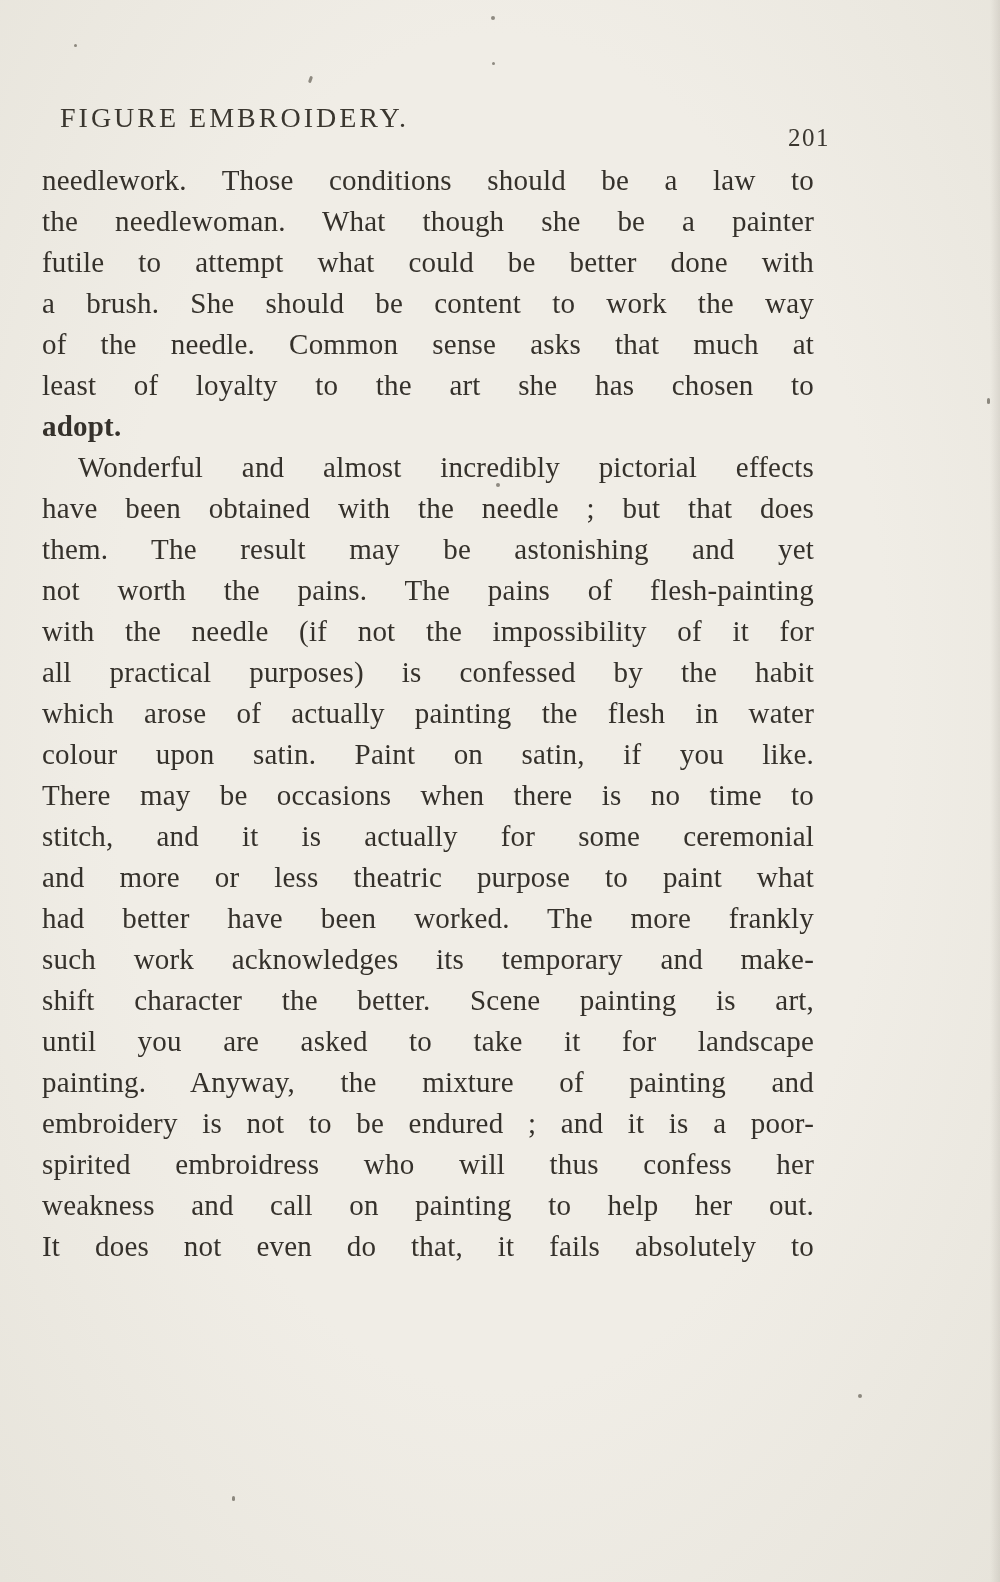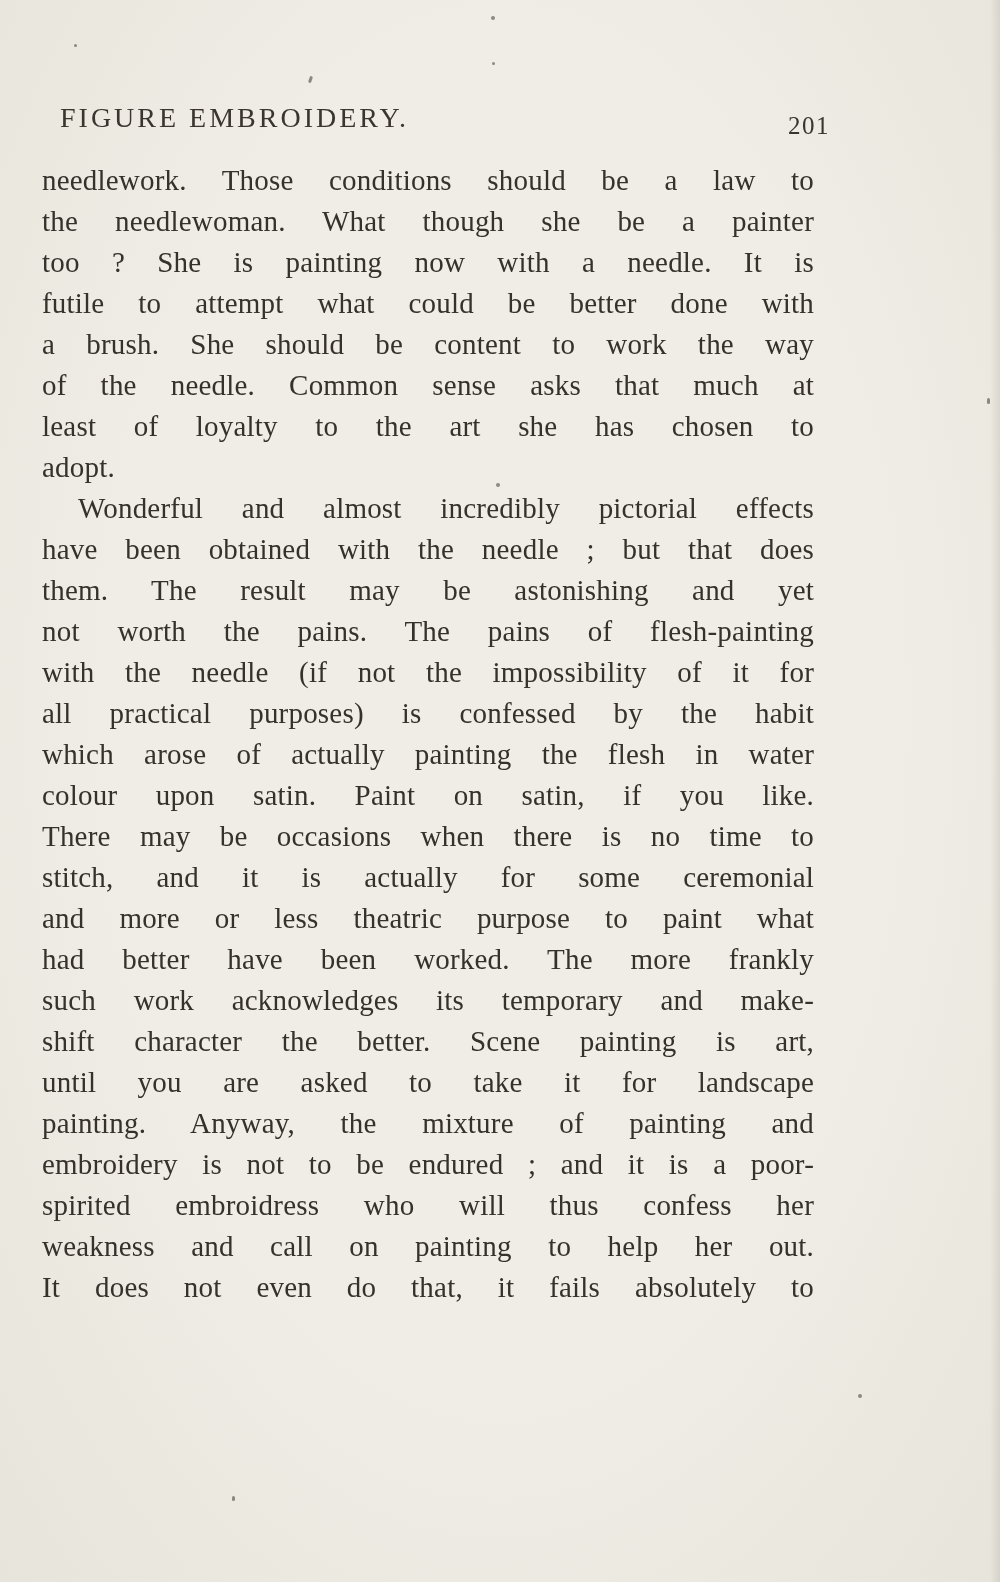--- a/index.html
+++ b/index.html
@@ -33,41 +33,42 @@
   .running-title {
     display: block;
     text-align: left;
     font-size: 28px;
     letter-spacing: 3px;
     color: #3a362f;
   }
   .page-number {
     position: absolute;
     right: 2px;
-    top: 10px;
+    top: 22px;
     font-size: 25px;
     letter-spacing: 1.5px;
     color: #3a362f;
   }
   .body-text {
     position: absolute;
     top: 160px;
     left: 42px;
     width: 772px;
   }
   .line {
     font-size: 29px;
     line-height: 41px;
     letter-spacing: 0.2px;
     text-align: justify;
     text-align-last: justify;
     white-space: normal;
   }
   .line.last {
     text-align-last: left;
+    font-weight: bold;
   }
   .line.indent {
     text-indent: 36px;
   }
   .speck {
     position: absolute;
     border-radius: 50%;
     background: rgba(62, 56, 46, 0.55);
   }
 </style>
@@ -79,21 +80,20 @@
   <div class="page-edge-shadow"></div>
 
   <div class="header">
     <span class="running-title">FIGURE EMBROIDERY.</span>
     <span class="page-number">201</span>
   </div>
 
   <div class="body-text" id="body-text">
       <div class="line">needlework. Those conditions should be a law to</div>
       <div class="line">the needlewoman. What though she be a painter</div>
-      <div class="line">too ? She is painting now with a needle. It is</div>
       <div class="line">futile to attempt what could be better done with</div>
       <div class="line">a brush. She should be content to work the way</div>
       <div class="line">of the needle. Common sense asks that much at</div>
       <div class="line">least of loyalty to the art she has chosen to</div>
       <div class="line last">adopt.</div>
       <div class="line indent">Wonderful and almost incredibly pictorial effects</div>
       <div class="line">have been obtained with the needle ; but that does</div>
       <div class="line">them. The result may be astonishing and yet</div>
       <div class="line">not worth the pains. The pains of flesh-painting</div>
       <div class="line">with the needle (if not the impossibility of it for</div>

